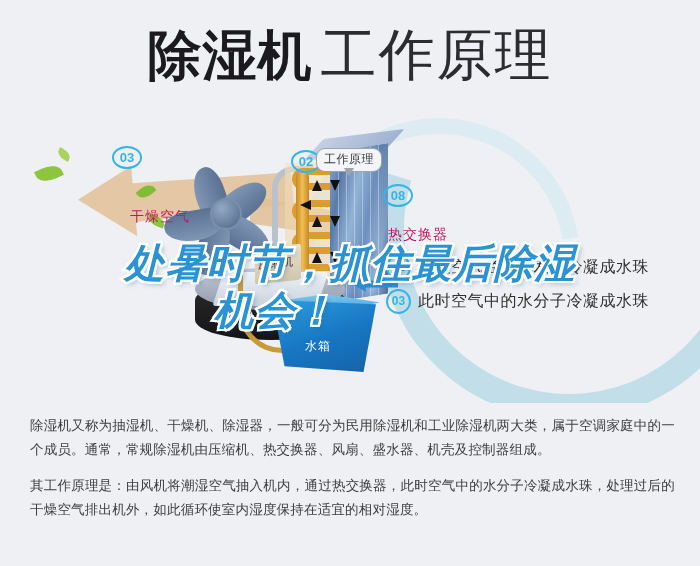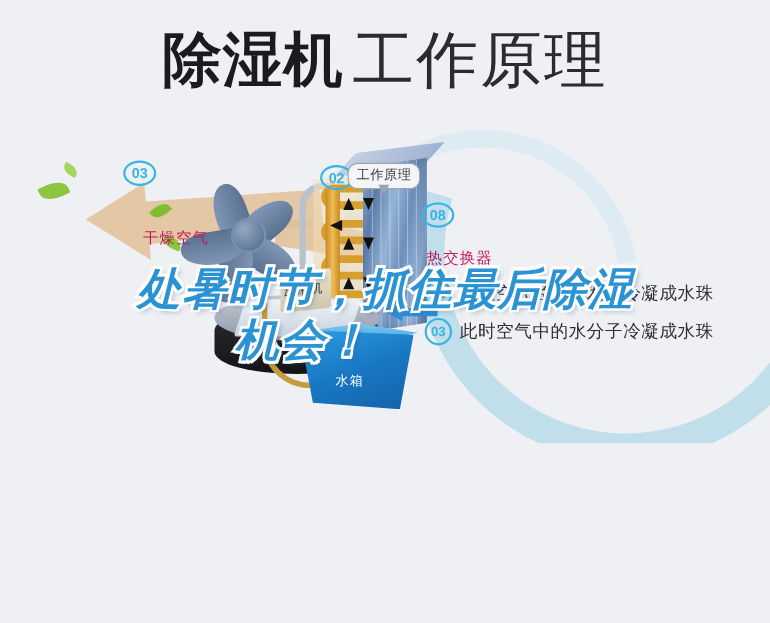--- a/index.html
+++ b/index.html
@@ -555,14 +555,18 @@
       <div class="step-num">03</div>
       <div class="step-text">此时空气中的水分子冷凝成水珠</div>
     </div>
   </div>
 
   <div class="overlay">
     <div class="overlay-line l1">处暑时节，抓住最后除湿</div>
     <div class="overlay-line l2">机会！</div>
   </div>
 
+  <div class="copy">
+    <p>除湿机又称为抽湿机、干燥机、除湿器，一般可分为民用除湿机和工业除湿机两大类，属于空调家庭中的一个成员。通常，常规除湿机由压缩机、热交换器、风扇、盛水器、机壳及控制器组成。</p>
+    <p>其工作原理是：由风机将潮湿空气抽入机内，通过热交换器，此时空气中的水分子冷凝成水珠，处理过后的干燥空气排出机外，如此循环使室内湿度保持在适宜的相对湿度。</p>
+  </div>
 
 </div>
 
 </body></html>

